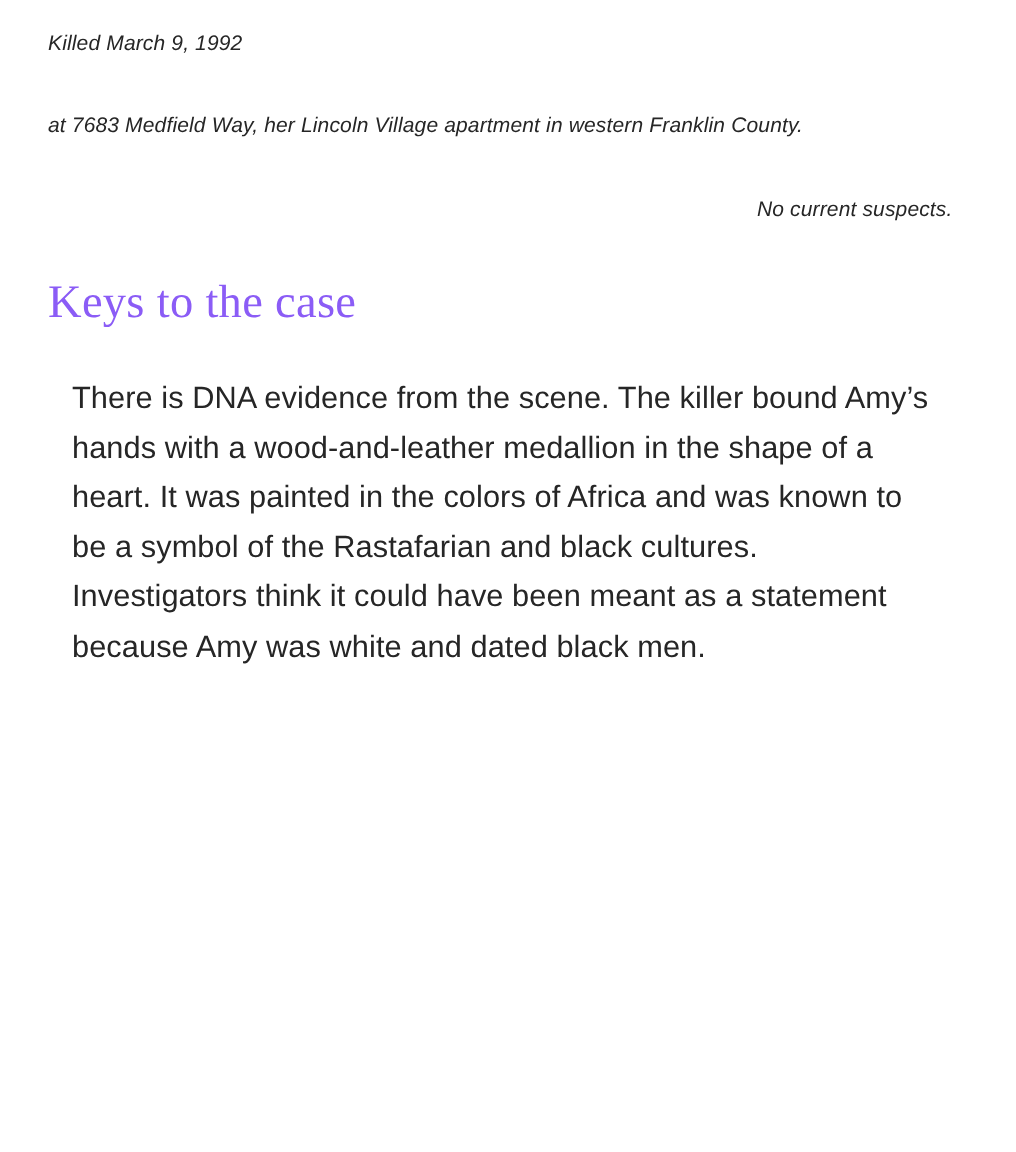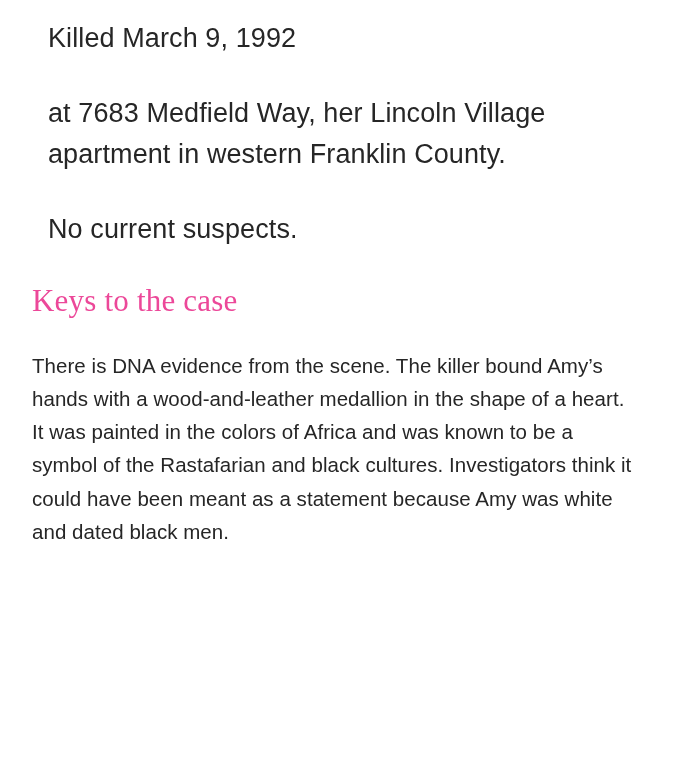--- a/index.html
+++ b/index.html
@@ -13,43 +13,45 @@
     font-family: "Liberation Sans", sans-serif;
     color: #1a1a1a;
     overflow: hidden;
   }
   .article {
     padding: 18px 42px 0 32px;
     box-sizing: border-box;
     width: 677px;
   }
   .para {
-    font-size: 27px;
+    font-size: 14px;
     line-height: 1.52;
     color: #262626;
-    margin: 0 0 34px 16px;
+    margin: 0 0 34px 0;
     letter-spacing: 0.1px;
+    font-style: italic;
   }
   .para.tight {
     margin-bottom: 32px;
+    text-align: right;
   }
   .section-heading {
     font-family: "Liberation Serif", serif;
     font-size: 31px;
     font-weight: 400;
-    color: #ec4899;
+    color: #8b5cf6;
     margin: 0 0 28px 0;
     line-height: 1.25;
     letter-spacing: 0.2px;
   }
   .body-block {
     font-size: 20.5px;
     line-height: 1.62;
     color: #262626;
-    margin: 0;
+    margin: 16px;
     letter-spacing: 0.05px;
   }
 </style>
 </head>
 <body>
 
 <div class="article">
 
   <p class="para">Killed March 9, 1992</p>
 

